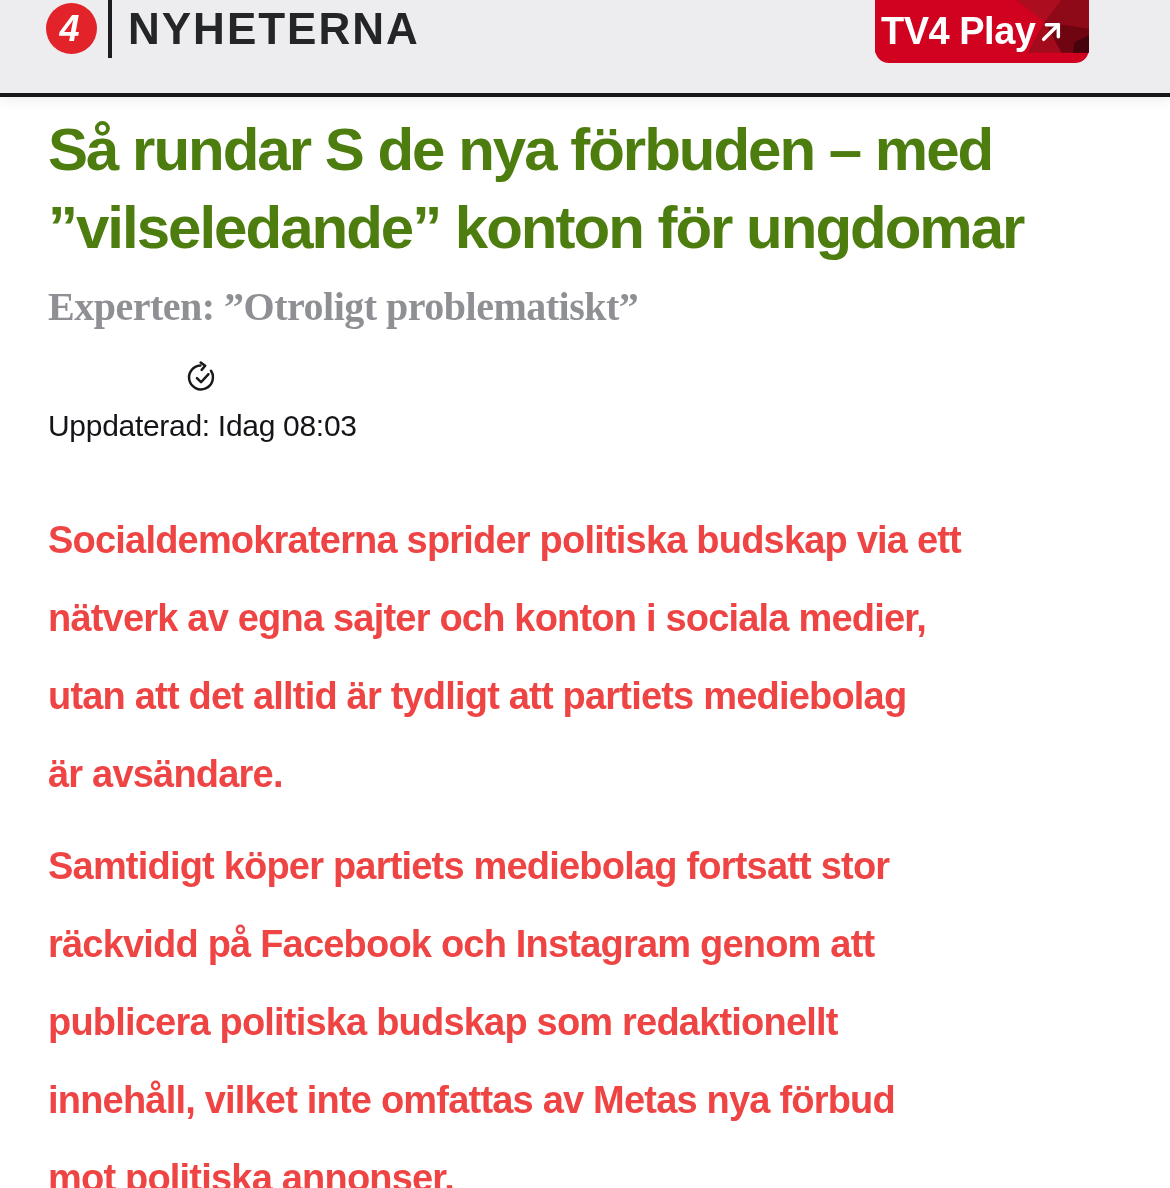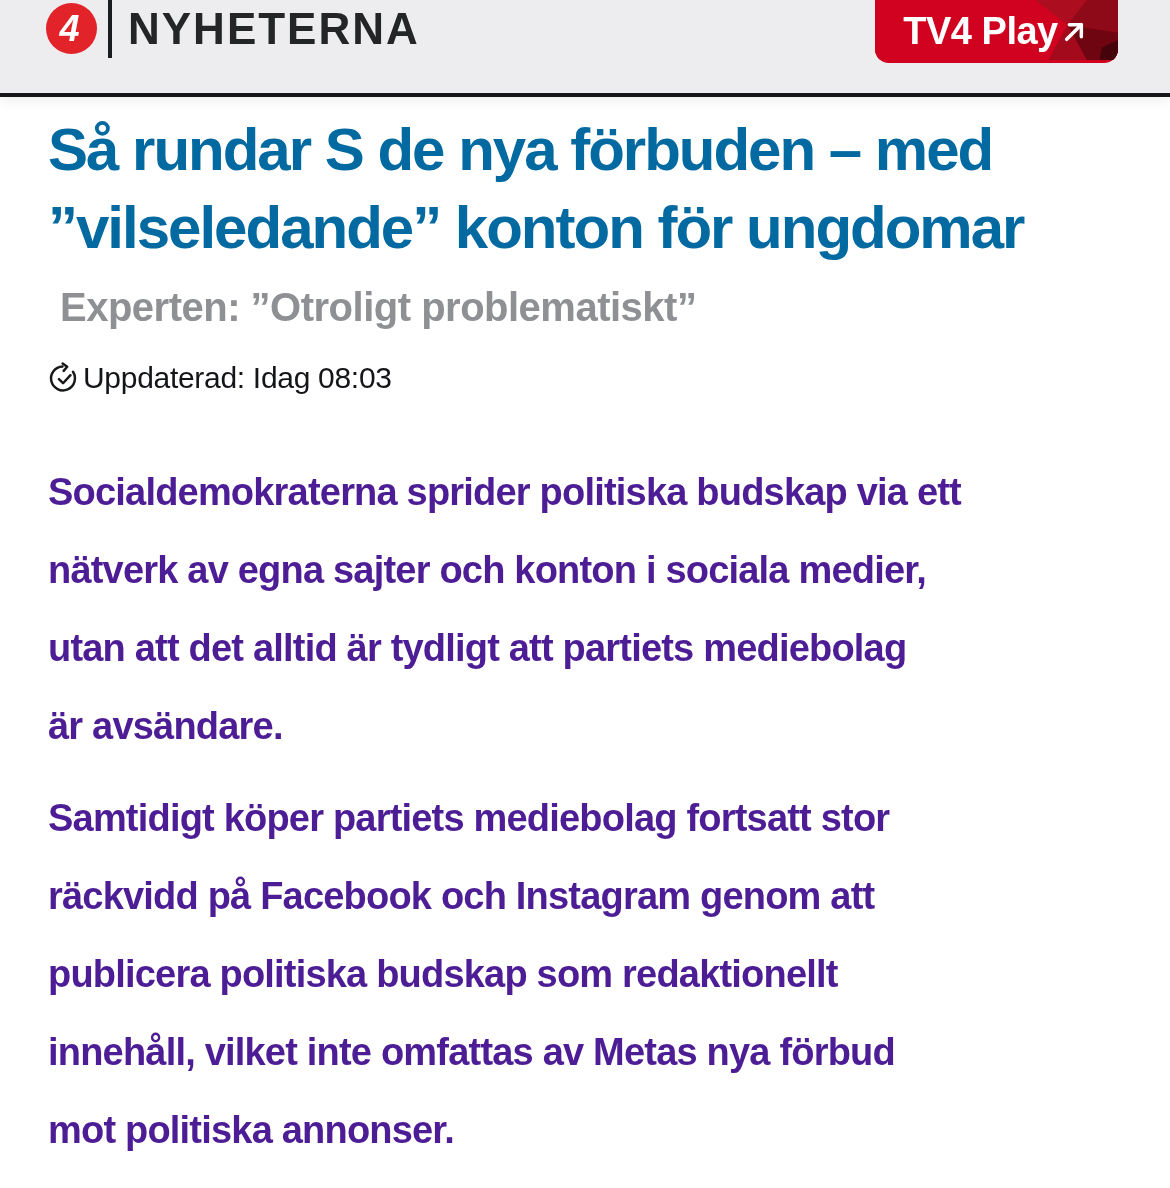--- a/index.html
+++ b/index.html
@@ -52,25 +52,25 @@
     left: 128px; top: 0;
     height: 58px; line-height: 58px;
     font-size: 44px;
     font-weight: 700;
     letter-spacing: 2px;
     color: #232527;
   }
   .play-button {
     position: absolute;
     left: 875px; top: 0;
-    width: 243px; height: 63px;
+    width: 214px; height: 63px;
     border-radius: 0 0 14px 14px;
     background: #d0021f;
     overflow: hidden;
-    display: flex; align-items: center; justify-content: center;
+    display: flex; align-items: center; 
     cursor: pointer;
     border: none;
   }
   .play-button .facets { position: absolute; inset: 0; }
   .play-button .label {
     position: relative; z-index: 1;
     color: #ffffff;
     font-size: 38px;
     font-weight: 700;
     letter-spacing: -0.5px;
@@ -78,51 +78,52 @@
   .play-button .arrow { position: relative; z-index: 1; width: 32px; height: 32px; }
 
   
   .main { padding: 0 26px 0 48px; }
   .headline {
     margin: 14px 0 0;
     font-size: 60px;
     line-height: 78px;
     font-weight: 700;
     letter-spacing: -2px;
-    color: #0369a1;
+    color: #4d7c0f;
     white-space: pre-line;
   }
   .subheadline {
-    margin: 16px 12px 0;
+    margin: 16px 0 0;
     font-size: 40px;
     line-height: 48px;
     font-weight: 700;
     letter-spacing: -0.5px;
     color: #8e9093;
+    font-family: Liberation Serif, serif;
   }
   .meta-row {
     margin-top: 30px;
     display: flex;
     align-items: center;
     gap: 34px;
     font-size: 30px;
     letter-spacing: -0.3px;
     color: #141518;
   }
-  .meta-item { display: flex; align-items: center; gap: 2px; }
+  .meta-item { display: flex; align-items: center; gap: 15px; flex-direction: column; }
   .meta-item svg { width: 33px; height: 33px; flex: 0 0 auto; }
 
   .article-body { margin-top: 58px; }
   .article-body p {
     margin: 0;
     font-size: 38px;
     line-height: 78px;
     font-weight: 700;
     letter-spacing: -0.8px;
-    color: #4c1d95;
+    color: #ef4444;
     white-space: pre-line;
   }
   .article-body p + p { margin-top: 14px; }
 </style>
 </head>
 <body>
 
 <div class="page">
 
   <header class="site-header">

